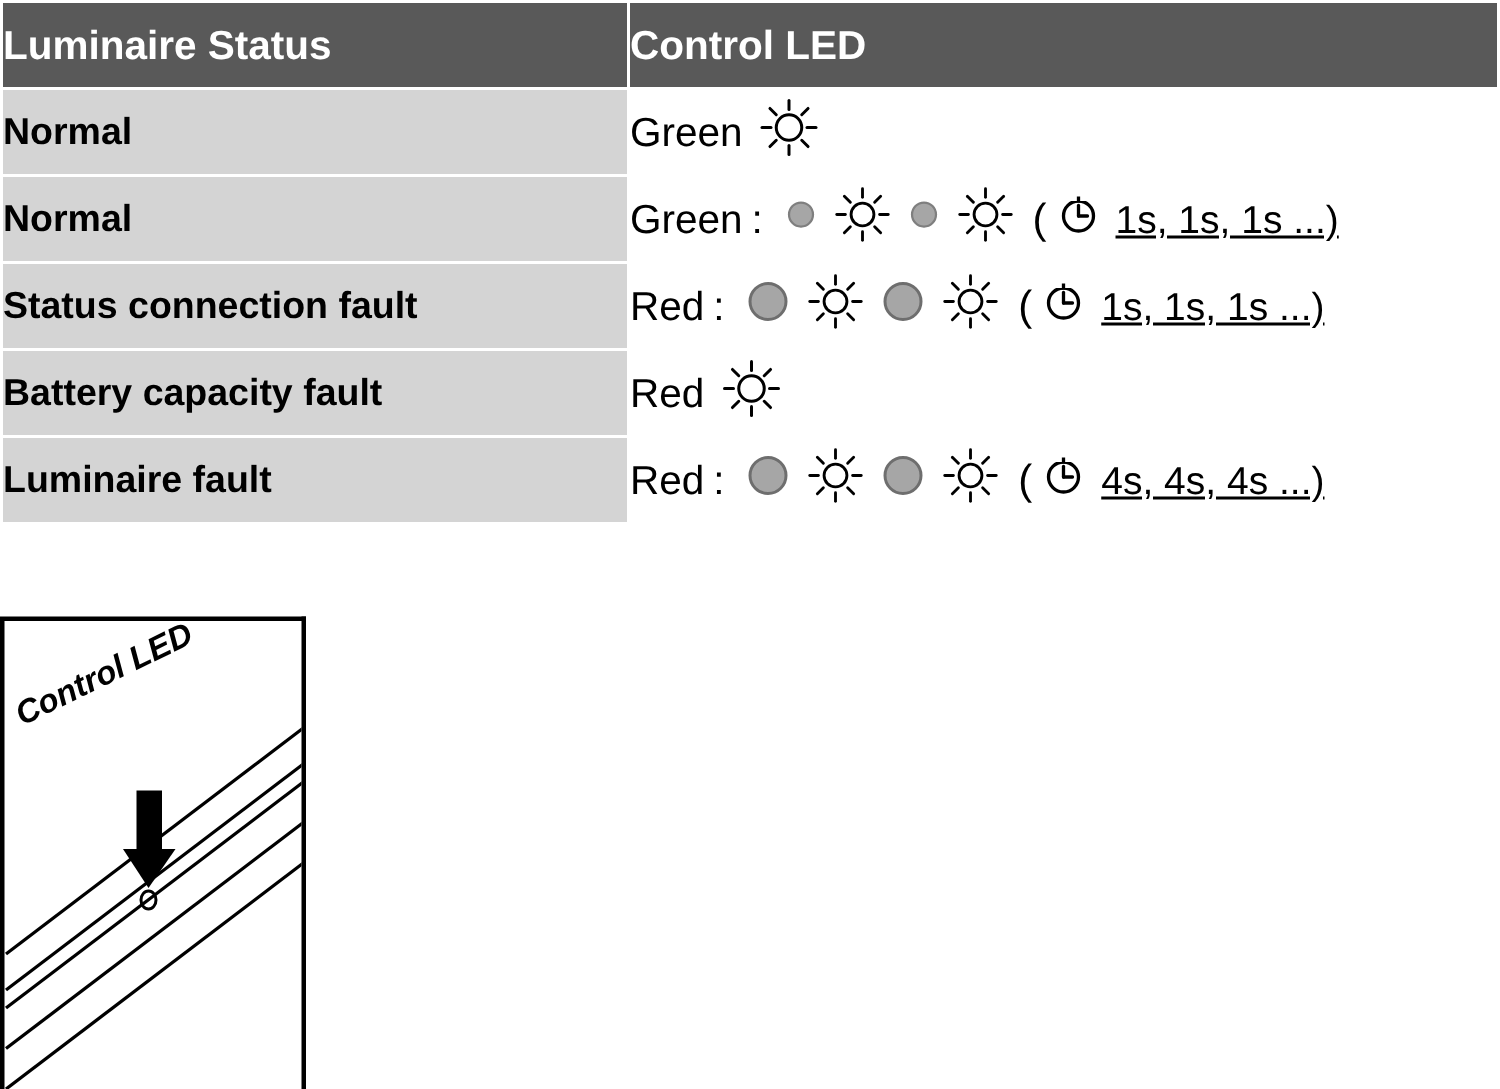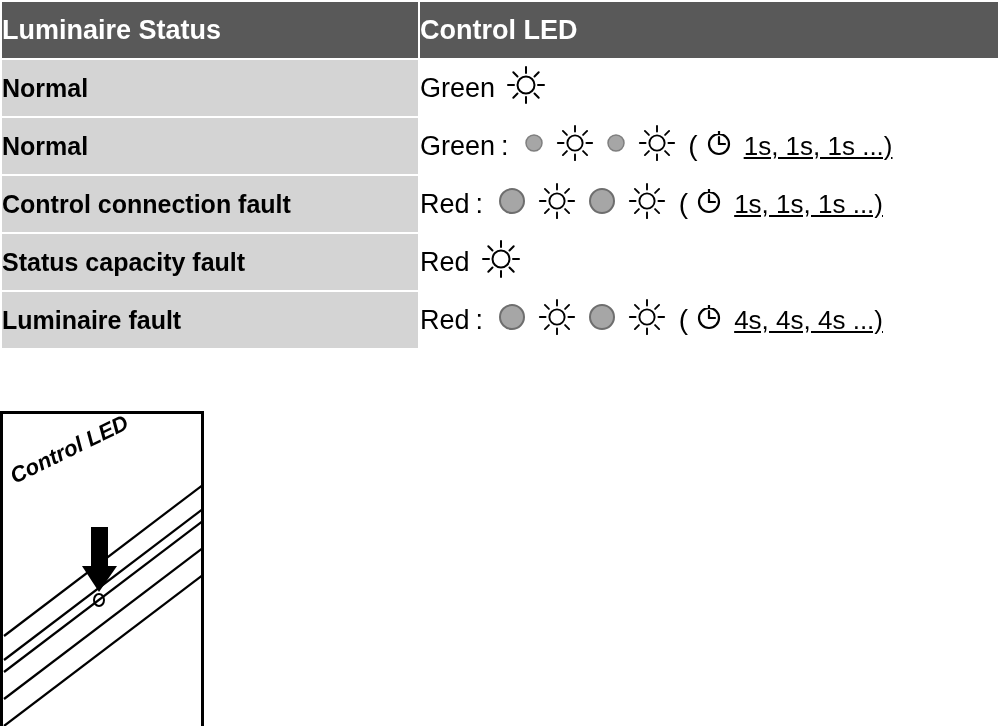--- a/index.html
+++ b/index.html
@@ -207,21 +207,21 @@
               <rect x="12" y="4" width="10" height="4" fill="#fff"></rect>
               <line x1="17" y1="5" x2="17" y2="9" stroke="#000" stroke-width="2.2"></line>
             </svg>
           </span>
           <span class="seq-text">1s, 1s, 1s ...)</span>
         </span>
       </td>
     </tr>
 
     <tr>
-      <td class="status-cell">Control connection fault</td>
+      <td class="status-cell">Status connection fault</td>
       <td class="led-cell">
         <span class="led-inner">
           <span class="led-label">Red</span>
           <span class="colon">:</span>
           <span class="ico">
             <svg width="34" height="34" viewBox="0 0 34 34">
               <circle cx="17" cy="17" r="12" fill="#a6a6a6" stroke="#6e6e6e" stroke-width="2"></circle>
             </svg>
           </span>
           <span class="ico">
@@ -268,21 +268,21 @@
               <rect x="12" y="4" width="10" height="4" fill="#fff"></rect>
               <line x1="17" y1="5" x2="17" y2="9" stroke="#000" stroke-width="2.2"></line>
             </svg>
           </span>
           <span class="seq-text">1s, 1s, 1s ...)</span>
         </span>
       </td>
     </tr>
 
     <tr>
-      <td class="status-cell">Status capacity fault</td>
+      <td class="status-cell">Battery capacity fault</td>
       <td class="led-cell">
         <span class="led-inner">
           <span class="led-label">Red</span>
           <span class="ico">
             <svg width="42" height="42" viewBox="0 0 42 42">
               <circle cx="21" cy="21" r="8.5" fill="none" stroke="#000" stroke-width="2"></circle>
               <g stroke="#000" stroke-width="2" stroke-linecap="round">
                 <line x1="21" y1="3" x2="21" y2="9"></line>
                 <line x1="21" y1="33" x2="21" y2="39"></line>
                 <line x1="3" y1="21" x2="9" y2="21"></line>

